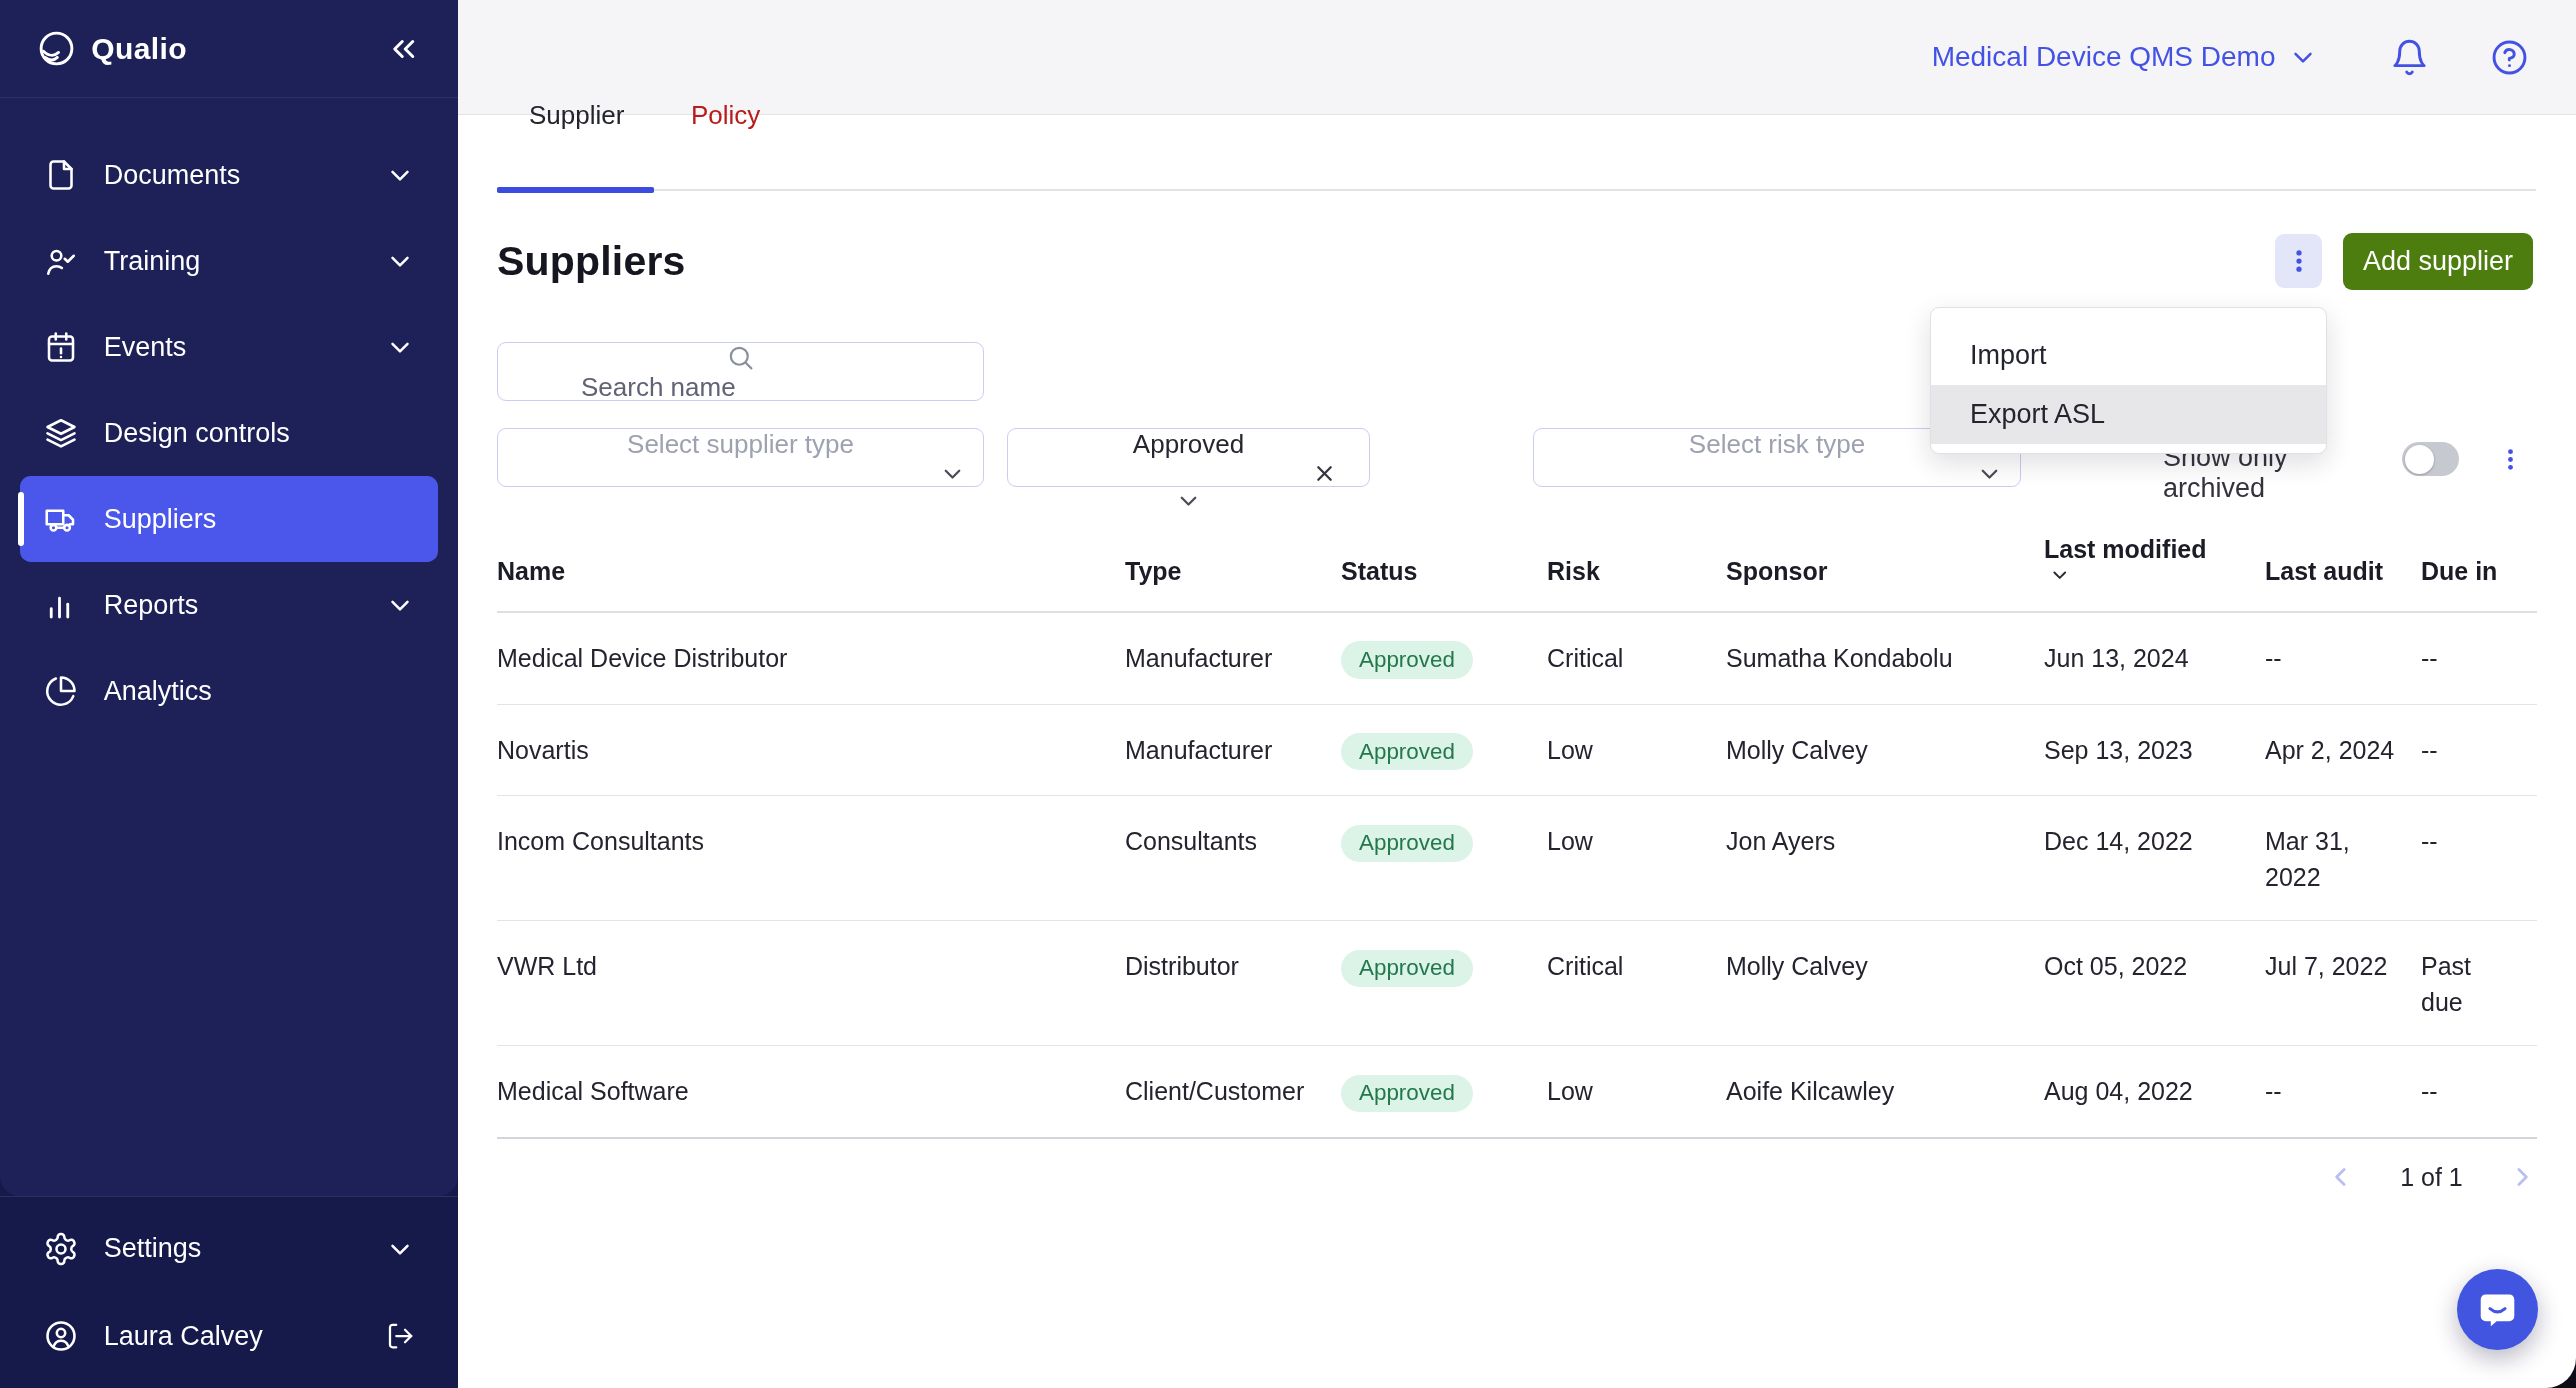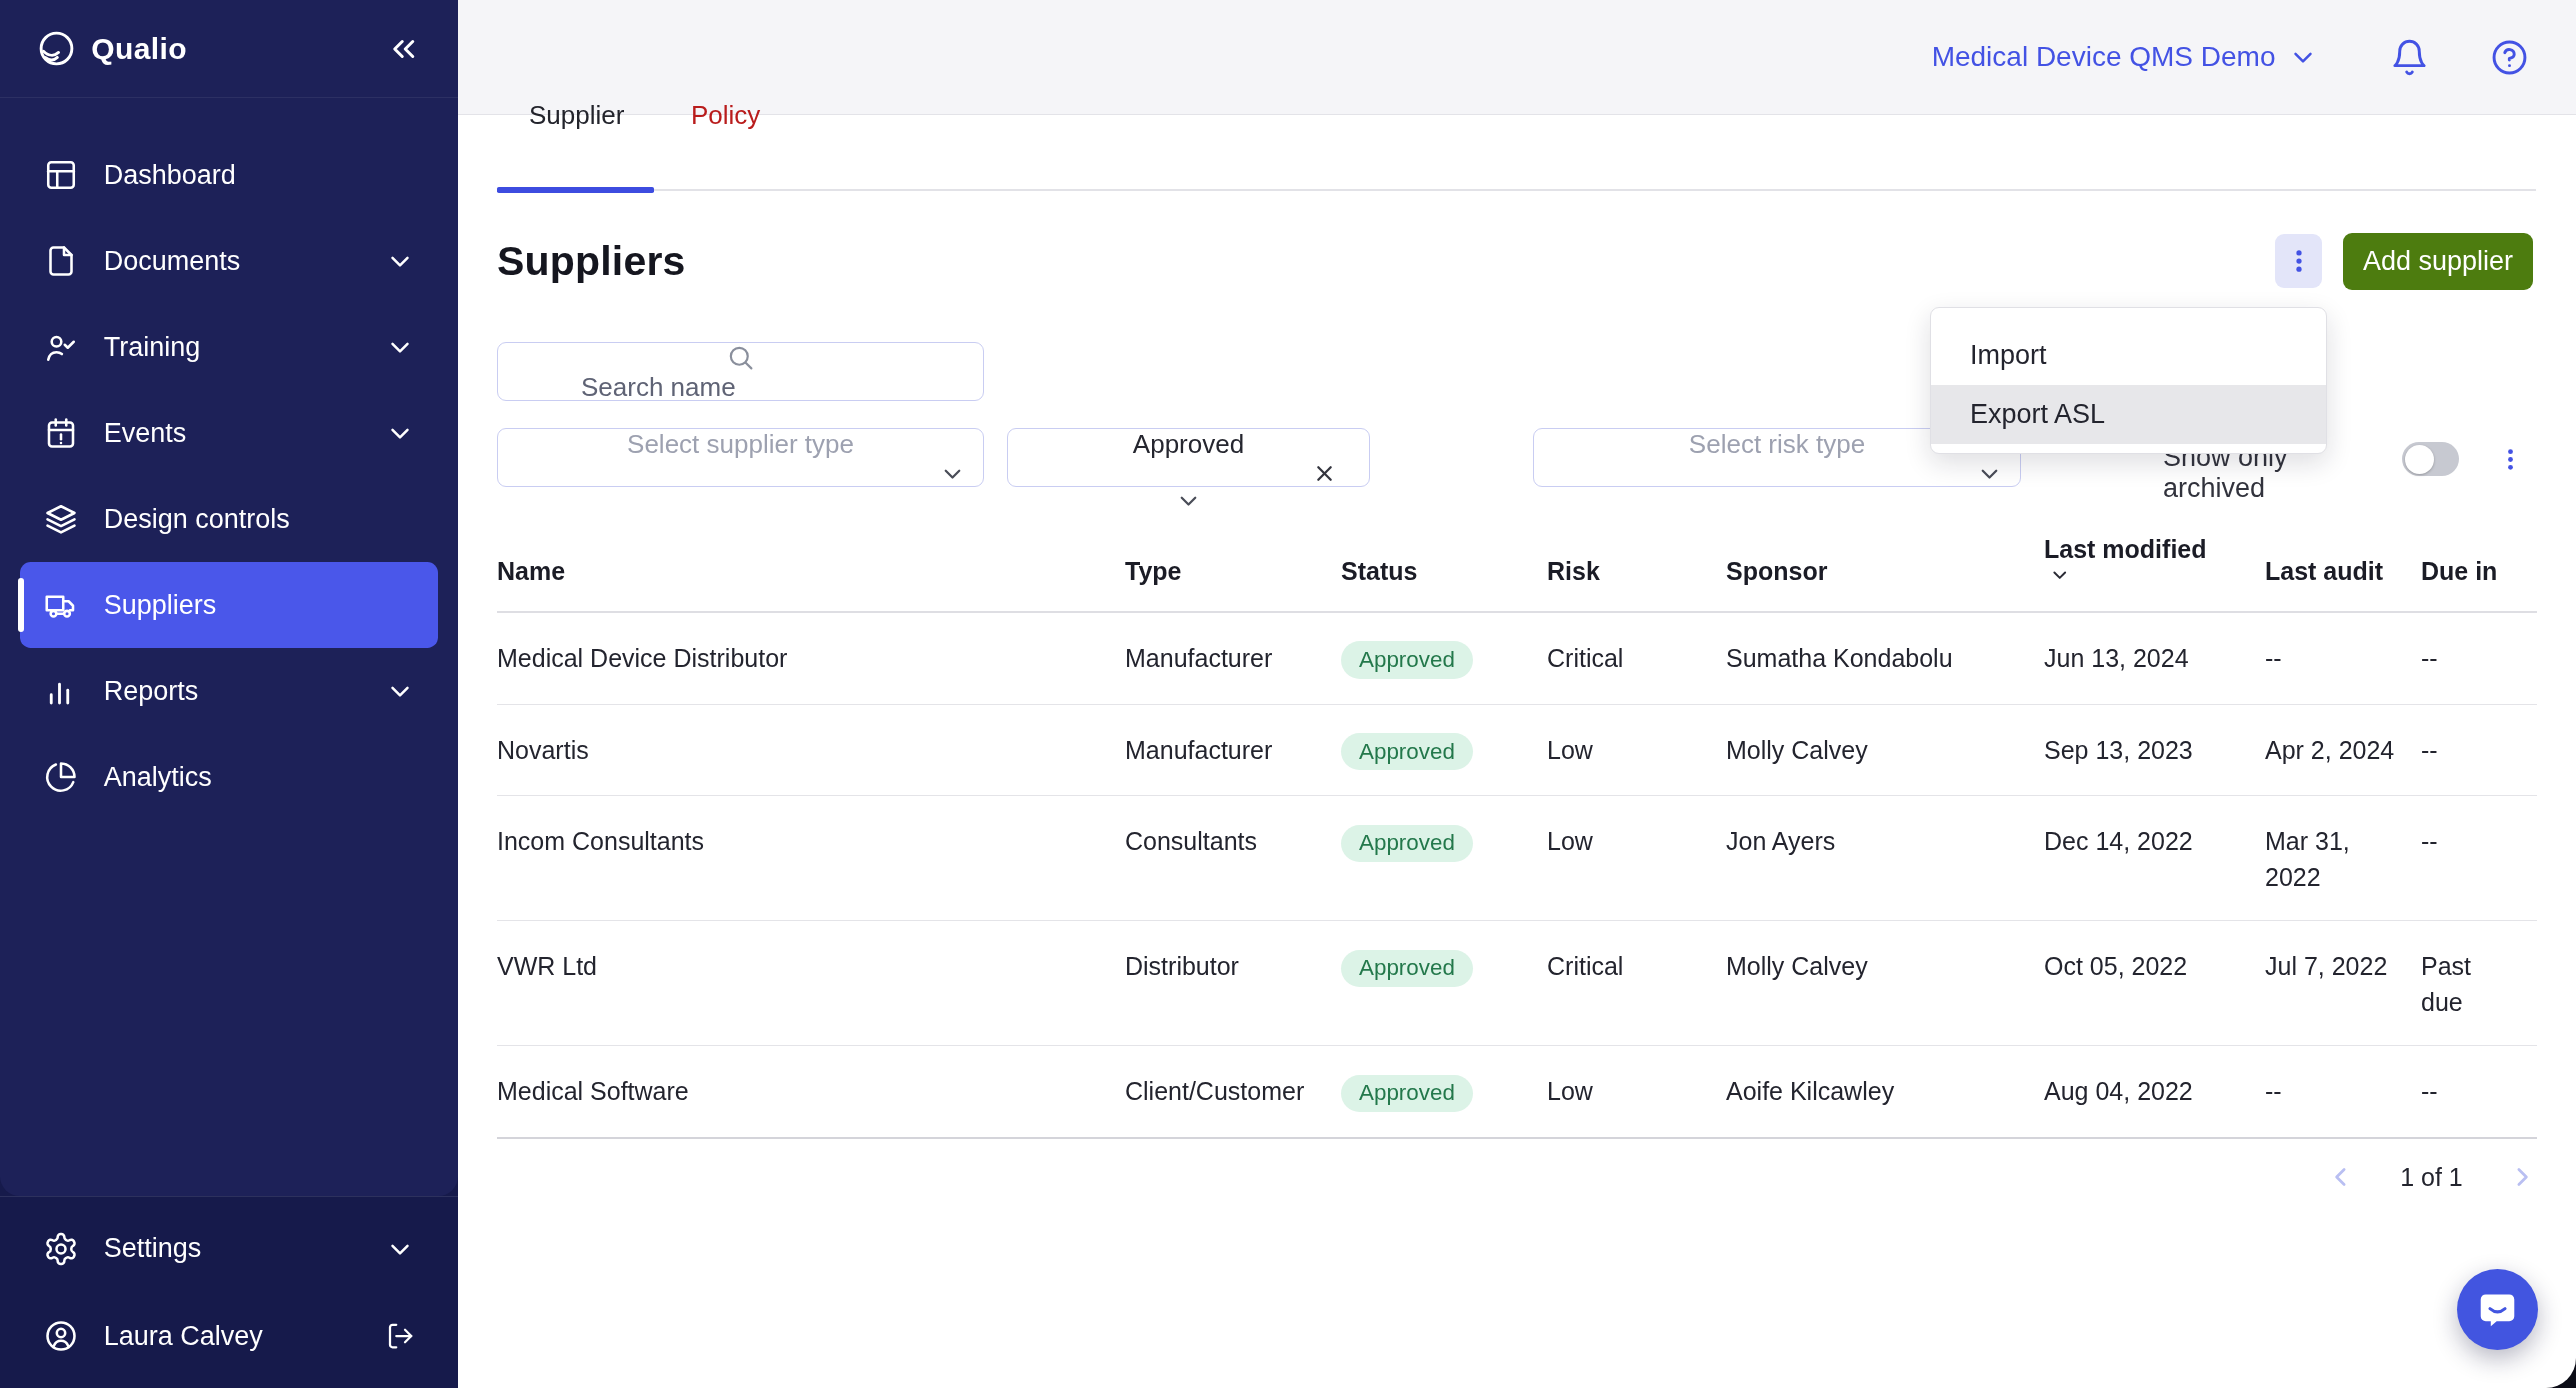--- a/index.html
+++ b/index.html
@@ -165,30 +165,20 @@
       <span class="logo-text">Qualio</span>
       <span class="collapse-btn">
         <svg viewBox="0 0 24 24" fill="none" stroke="#fff" stroke-width="2" stroke-linecap="round" stroke-linejoin="round" width="36" height="36">
             <path d="M11.5 17l-5-5 5-5"></path>
             <path d="M18.5 17l-5-5 5-5"></path>
           </svg>
       </span>
     </div>
 
     <div class="nav-list">
-      <div class="nav-item">
-        <span class="ni-icon">
-          <svg viewBox="0 0 24 24" fill="none" stroke="#fff" stroke-width="1.7" stroke-linecap="round">
-              <rect x="3.5" y="3.5" width="17" height="17" rx="2"></rect>
-              <path d="M3.5 9.5h17"></path>
-              <path d="M9.5 9.5v11"></path>
-            </svg>
-        </span>
-        <span class="ni-label">Dashboard</span>
-      </div>
       <div class="nav-item">
         <span class="ni-icon">
           <svg viewBox="0 0 24 24" fill="none" stroke="#fff" stroke-width="1.7" stroke-linecap="round" stroke-linejoin="round">
               <path d="M14 3H7a2 2 0 0 0-2 2v14a2 2 0 0 0 2 2h10a2 2 0 0 0 2-2V8z"></path>
               <path d="M14 3v5h5"></path>
             </svg>
         </span>
         <span class="ni-label">Documents</span>
         <span class="ni-chev">
           <svg viewBox="0 0 24 24" fill="none" stroke="#fff" stroke-width="2" stroke-linecap="round" stroke-linejoin="round">

